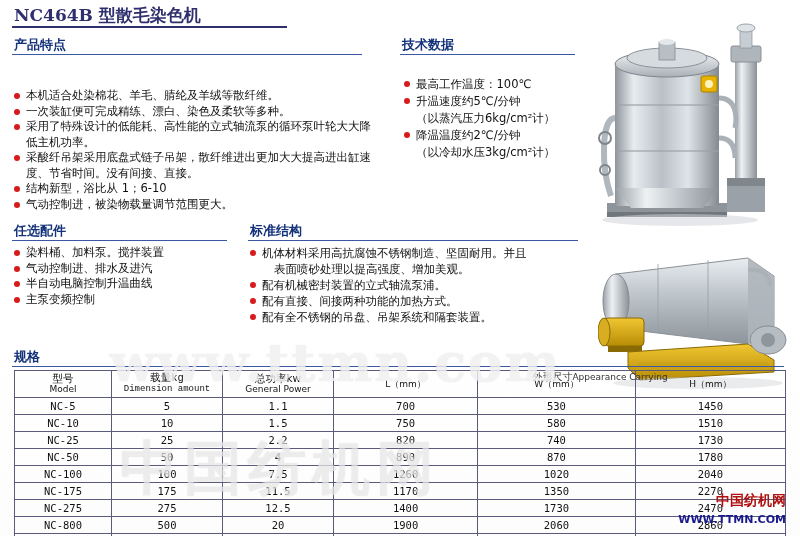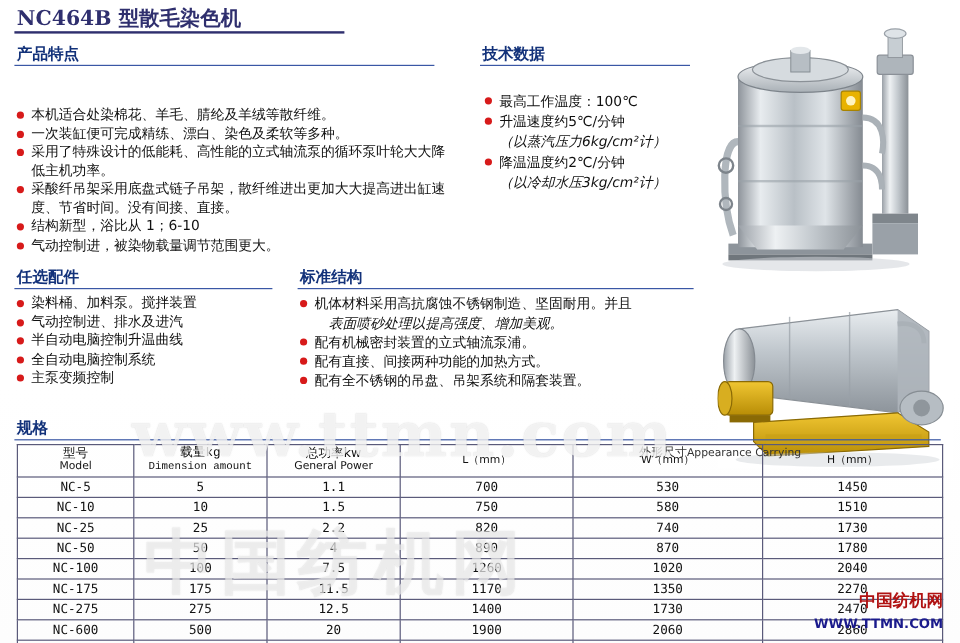--- a/index.html
+++ b/index.html
@@ -32,21 +32,21 @@
   }
   .hrule{position:absolute;height:1px;background:#3a57a5;}
 
   
   .list{position:absolute;font-size:11.5px;line-height:15.5px;color:#101010;}
   .li{position:relative;padding-left:12px;margin-bottom:0px;}
   .li .dot{
     position:absolute;left:0;top:5px;width:6px;height:6px;border-radius:50%;
     background:#d71a1a;
   }
-  .li .sub{display:block;padding-left:0px;font-style:italic;}
+  .li .sub{display:block;padding-left:0px;}
 
   
   .photo{position:absolute;}
   .photo-top{left:585px;top:18px;width:205px;height:215px;}
   .photo-bot{left:598px;top:240px;width:196px;height:150px;}
 
   
   .spec-wrap{position:absolute;left:14px;top:370px;width:772px;}
   table.spec{
     border-collapse:collapse;width:772px;
@@ -125,21 +125,20 @@
     <div class="li"><span class="dot"></span><span>气动控制进，被染物载量调节范围更大。</span></div>
   </div>
 
   <div class="h2" style="left:14px;top:222px;">任选配件</div>
   <div class="hrule" style="left:12px;top:240px;width:215px;"></div>
 
   <div class="list" style="left:14px;top:245px;width:230px;">
     <div class="li"><span class="dot"></span><span>染料桶、加料泵。搅拌装置</span></div>
     <div class="li"><span class="dot"></span><span>气动控制进、排水及进汽</span></div>
     <div class="li"><span class="dot"></span><span>半自动电脑控制升温曲线</span></div>
-    <div class="li"><span class="dot"></span><span>全自动电脑控制系统</span></div>
     <div class="li"><span class="dot"></span><span>主泵变频控制</span></div>
   </div>
 
   <div class="h2" style="left:402px;top:36px;">技术数据</div>
   <div class="hrule" style="left:400px;top:54px;width:175px;"></div>
 
   <div class="list" style="left:404px;top:76px;width:180px;line-height:17px;">
     <div class="li"><span class="dot"></span><span>最高工作温度：100℃</span></div>
     <div class="li"><span class="dot"></span><span>升温速度约5℃/分钟</span>
       <span class="sub">（以蒸汽压力6kg/cm²计）</span>
@@ -340,21 +339,21 @@
         </tr>
         <tr>
           <td>NC-275</td>
           <td>275</td>
           <td>12.5</td>
           <td>1400</td>
           <td>1730</td>
           <td>2470</td>
         </tr>
         <tr>
-          <td>NC-600</td>
+          <td>NC-800</td>
           <td>500</td>
           <td>20</td>
           <td>1900</td>
           <td>2060</td>
           <td>2860</td>
         </tr>
         <tr>
           <td>NC-1000</td>
           <td>1000</td>
           <td>30</td>

